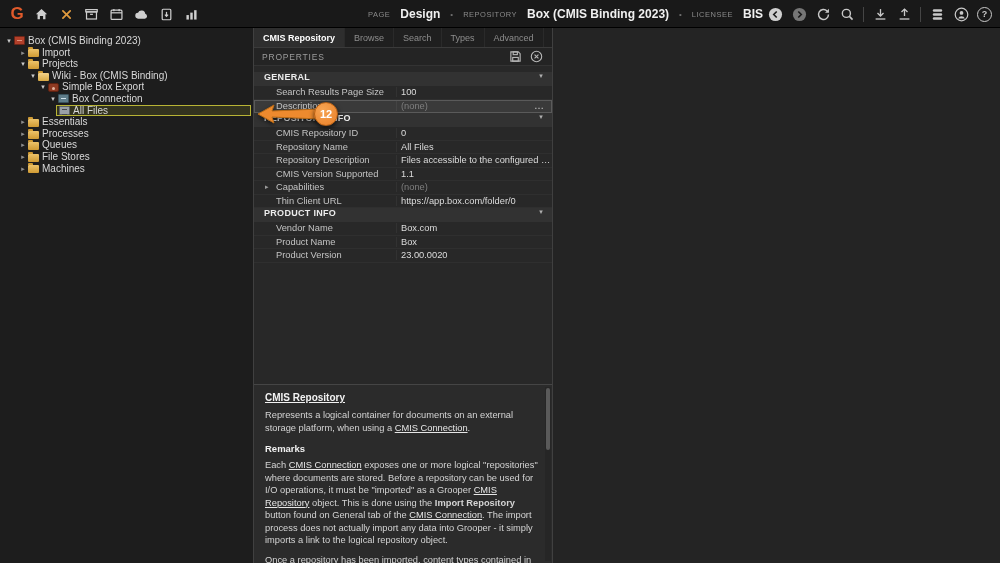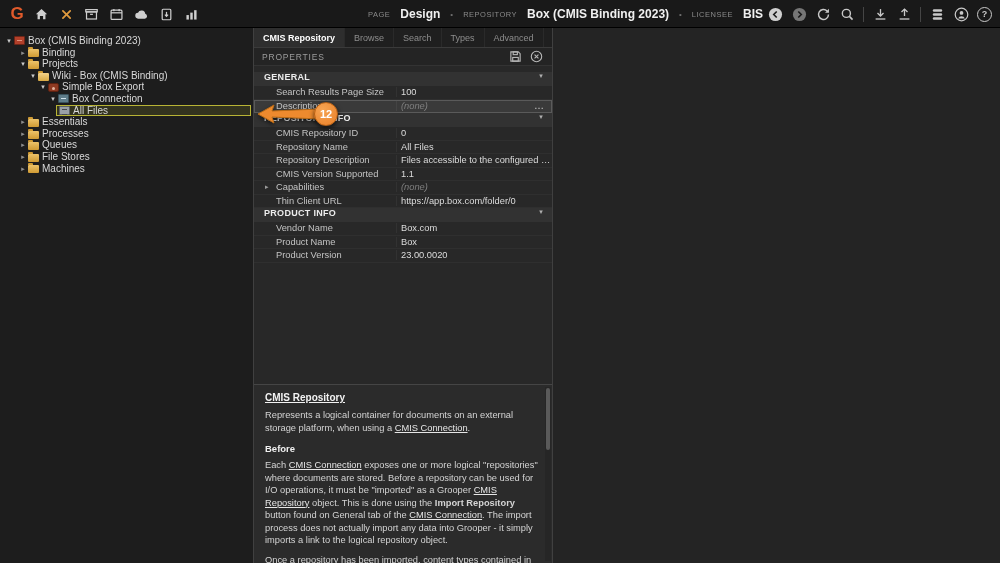--- a/index.html
+++ b/index.html
@@ -68,21 +68,21 @@
   .ph-icons .tbi svg { width:13px; height:13px; }
   .prop-grid { padding-top:6px; }
   .sec-h { height:14px; background:#323232; display:flex; padding:0 10px;
     font-size:9px; font-weight:bold; color:#ececec; letter-spacing:.3px; position:relative; cursor:pointer; }
   .sec-chev { position:absolute; right:9px; font-size:7px; color:#b0b0b0; font-weight:normal; }
   .prow { height:13.5px; display:flex; align-items:center; padding-left:22px; position:relative;
     border-bottom:1px solid rgba(255,255,255,.035); font-size:9.3px; }
   .plabel { width:120px; flex:0 0 120px; color:#c4c4c4; overflow:hidden; white-space:nowrap; }
   .pvalue { flex:1; color:#dcdcdc; overflow:hidden; white-space:nowrap; text-overflow:ellipsis;
     border-left:1px solid rgba(255,255,255,.05); padding-left:4px; }
-  .pvalue.muted { color:#7f7f7f;font-style:italic; }
+  .pvalue.muted { color:#7f7f7f; }
   .prow.focused { background:#3a3a3a; outline:1px solid #5a5a5a; outline-offset:-1px; }
   .row-exp { position:absolute; left:11px; font-size:7px; color:#9a9a9a; }
   .ellipsis-btn { position:absolute; right:8px; top:0; height:13.5px; line-height:11px;
     color:#cfcfcf; font-size:10px; cursor:pointer; }
 
   
   .help { position:absolute; left:0; right:0; top:356px; bottom:0; background:#2b2b2b;
     border-top:1px solid #454545; overflow:hidden; }
   .help-inner { padding:7px 14px 0 11px; }
   .help-title { font-size:10px; font-weight:bold; color:#f2f2f2; text-decoration:underline; margin-bottom:6px; }
@@ -247,21 +247,21 @@
 
   <nav class="tree">
     <div class="trow d0">
       <span class="exp e">▾</span>
       <span class="ticon i-root"></span>
       <span class="tlabel">Box (CMIS Binding 2023)</span>
     </div>
     <div class="trow d1">
       <span class="exp c">▸</span>
       <span class="ticon i-folder"></span>
-      <span class="tlabel">Binding</span>
+      <span class="tlabel">Import</span>
     </div>
     <div class="trow d1">
       <span class="exp e">▾</span>
       <span class="ticon i-folder"></span>
       <span class="tlabel">Projects</span>
     </div>
     <div class="trow d2">
       <span class="exp e">▾</span>
       <span class="ticon i-folder-open"></span>
       <span class="tlabel">Wiki - Box (CMIS Binding)</span>
@@ -402,21 +402,21 @@
       <div class="prow">
         <span class="plabel">Product Version</span>
         <span class="pvalue">23.00.0020</span>
       </div>
     </div>
 
     <div class="help">
       <div class="help-inner">
         <div class="help-title">CMIS Repository</div>
         <p class="help-p"><span>Represents a logical container for documents on an external storage platform, when using a </span><a class="hlink">CMIS Connection</a><span>.</span></p>
-        <div class="help-sub">Before</div>
+        <div class="help-sub">Remarks</div>
         <p class="help-p"><span>Each </span><a class="hlink">CMIS Connection</a><span> exposes one or more logical "repositories" where documents are stored. Before a repository can be used for I/O operations, it must be "imported" as a Grooper </span><a class="hlink">CMIS Repository</a><span> object. This is done using the </span><span class="hbold">Import Repository</span><span> button found on General tab of the </span><a class="hlink">CMIS Connection</a><span>. The import process does not actually import any data into Grooper - it simply imports a link to the logical repository object.</span></p>
         <p class="help-p">Once a repository has been imported, content types contained in the imported</p>
       </div>
       <div class="help-scroll">
         <div class="help-thumb"></div>
       </div>
     </div>
   </section>
 
   <div class="workspace"></div>

